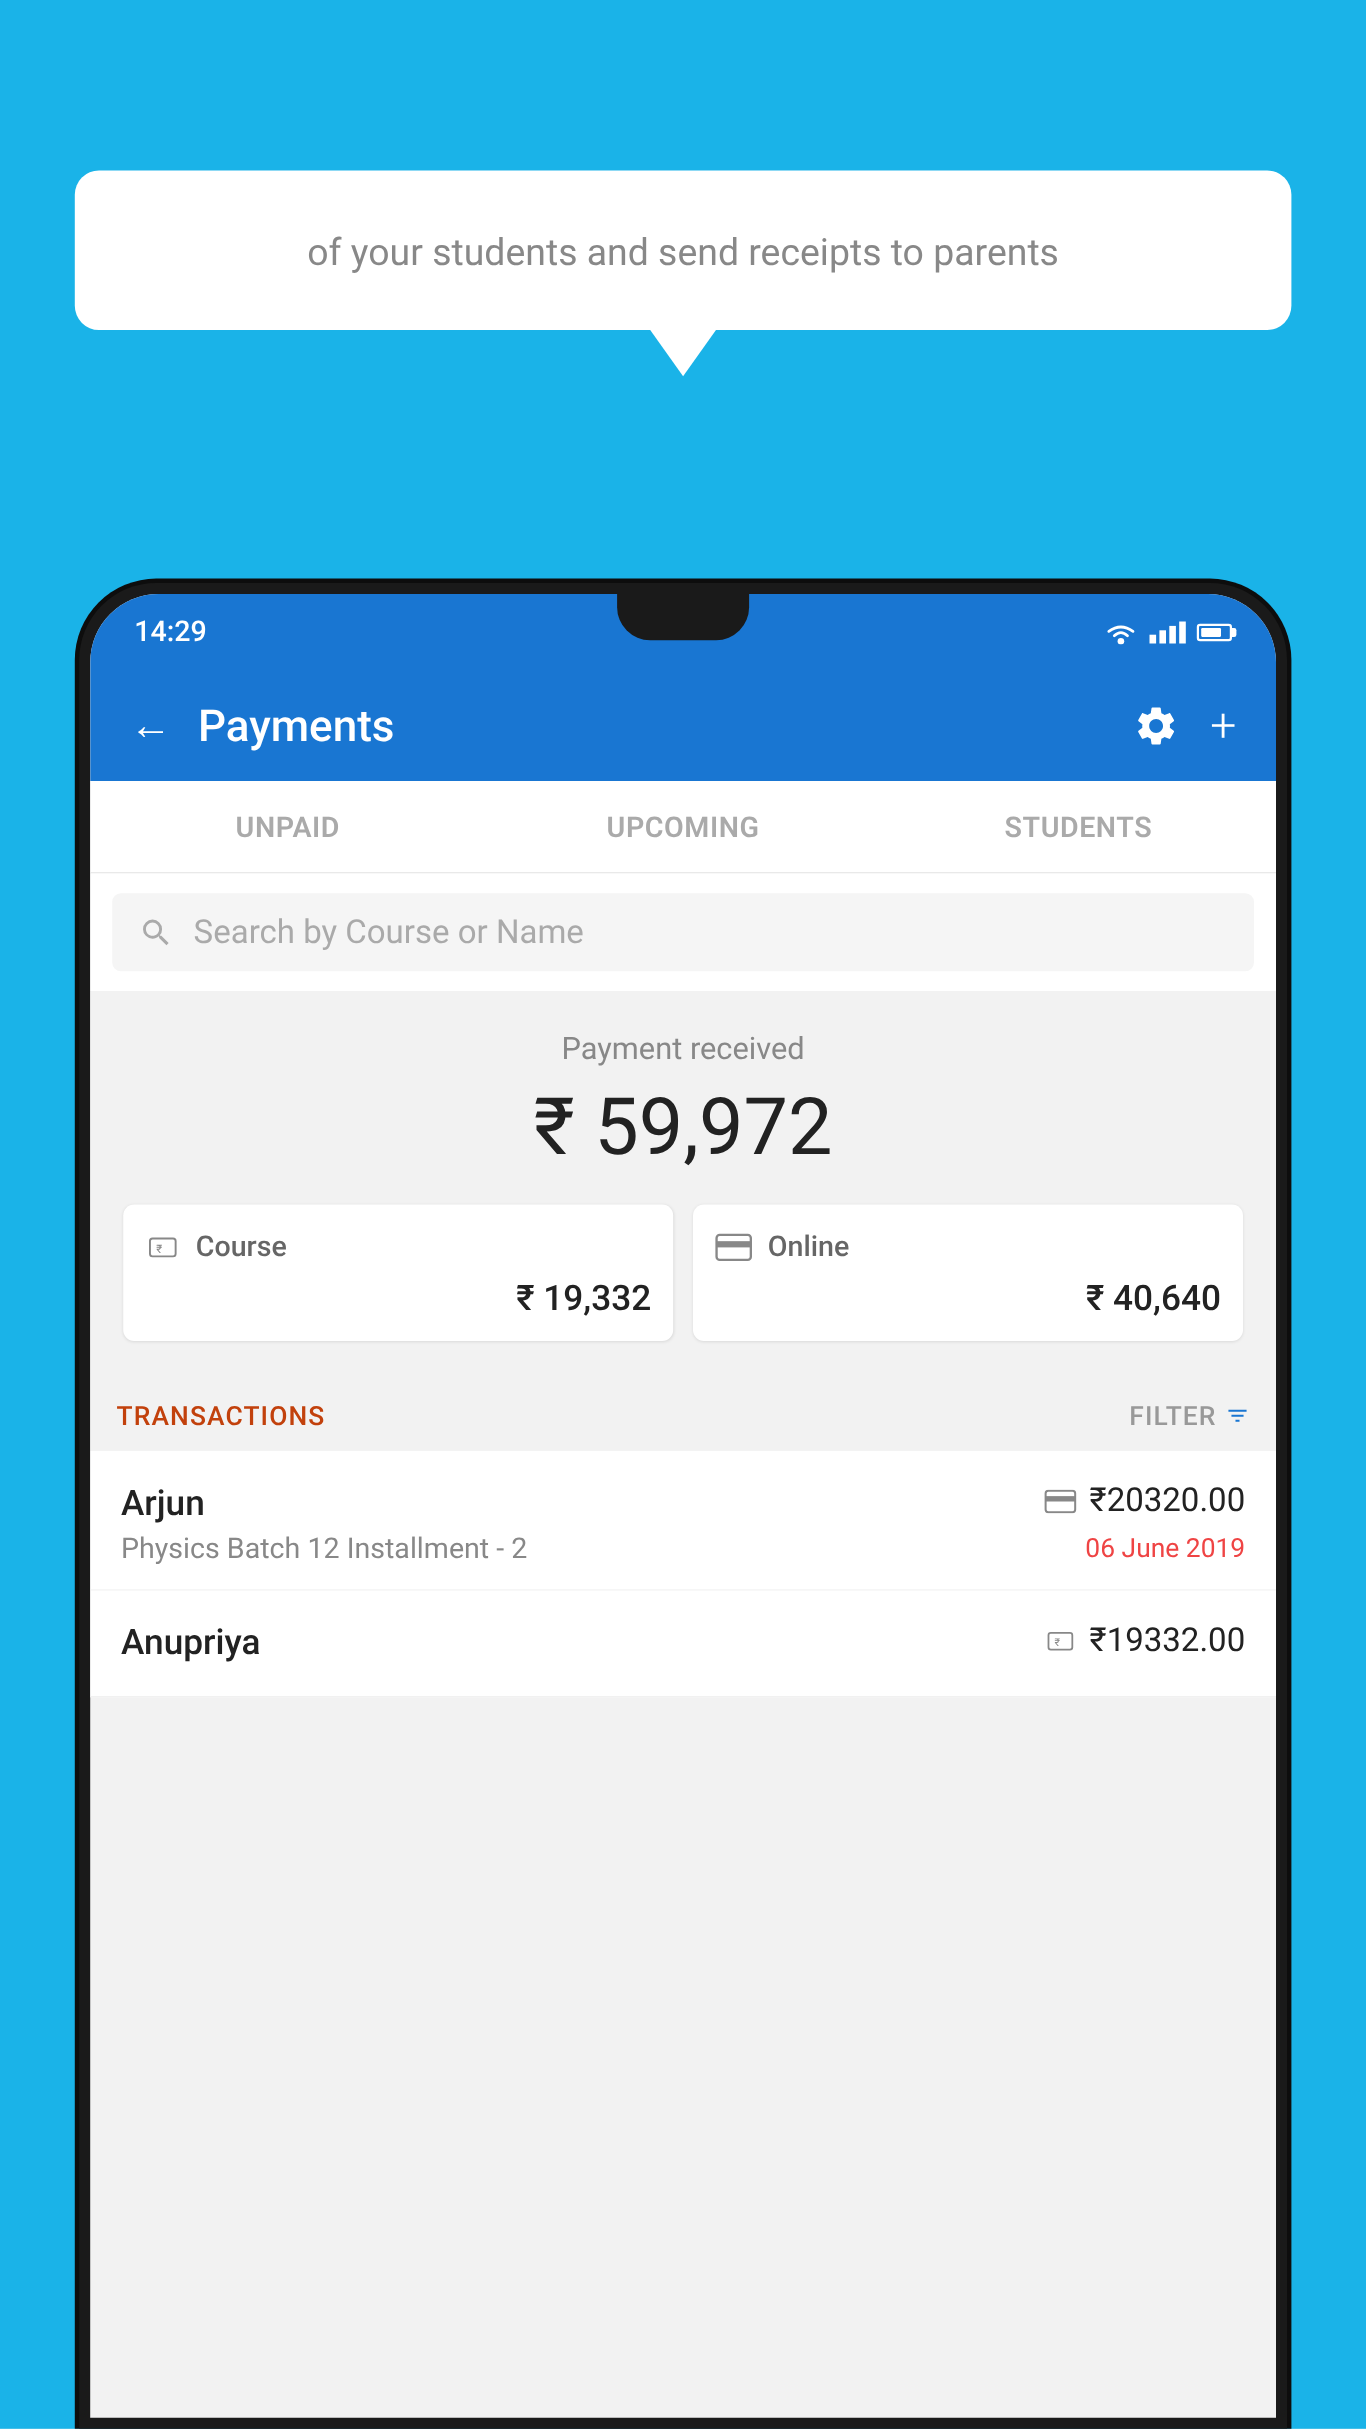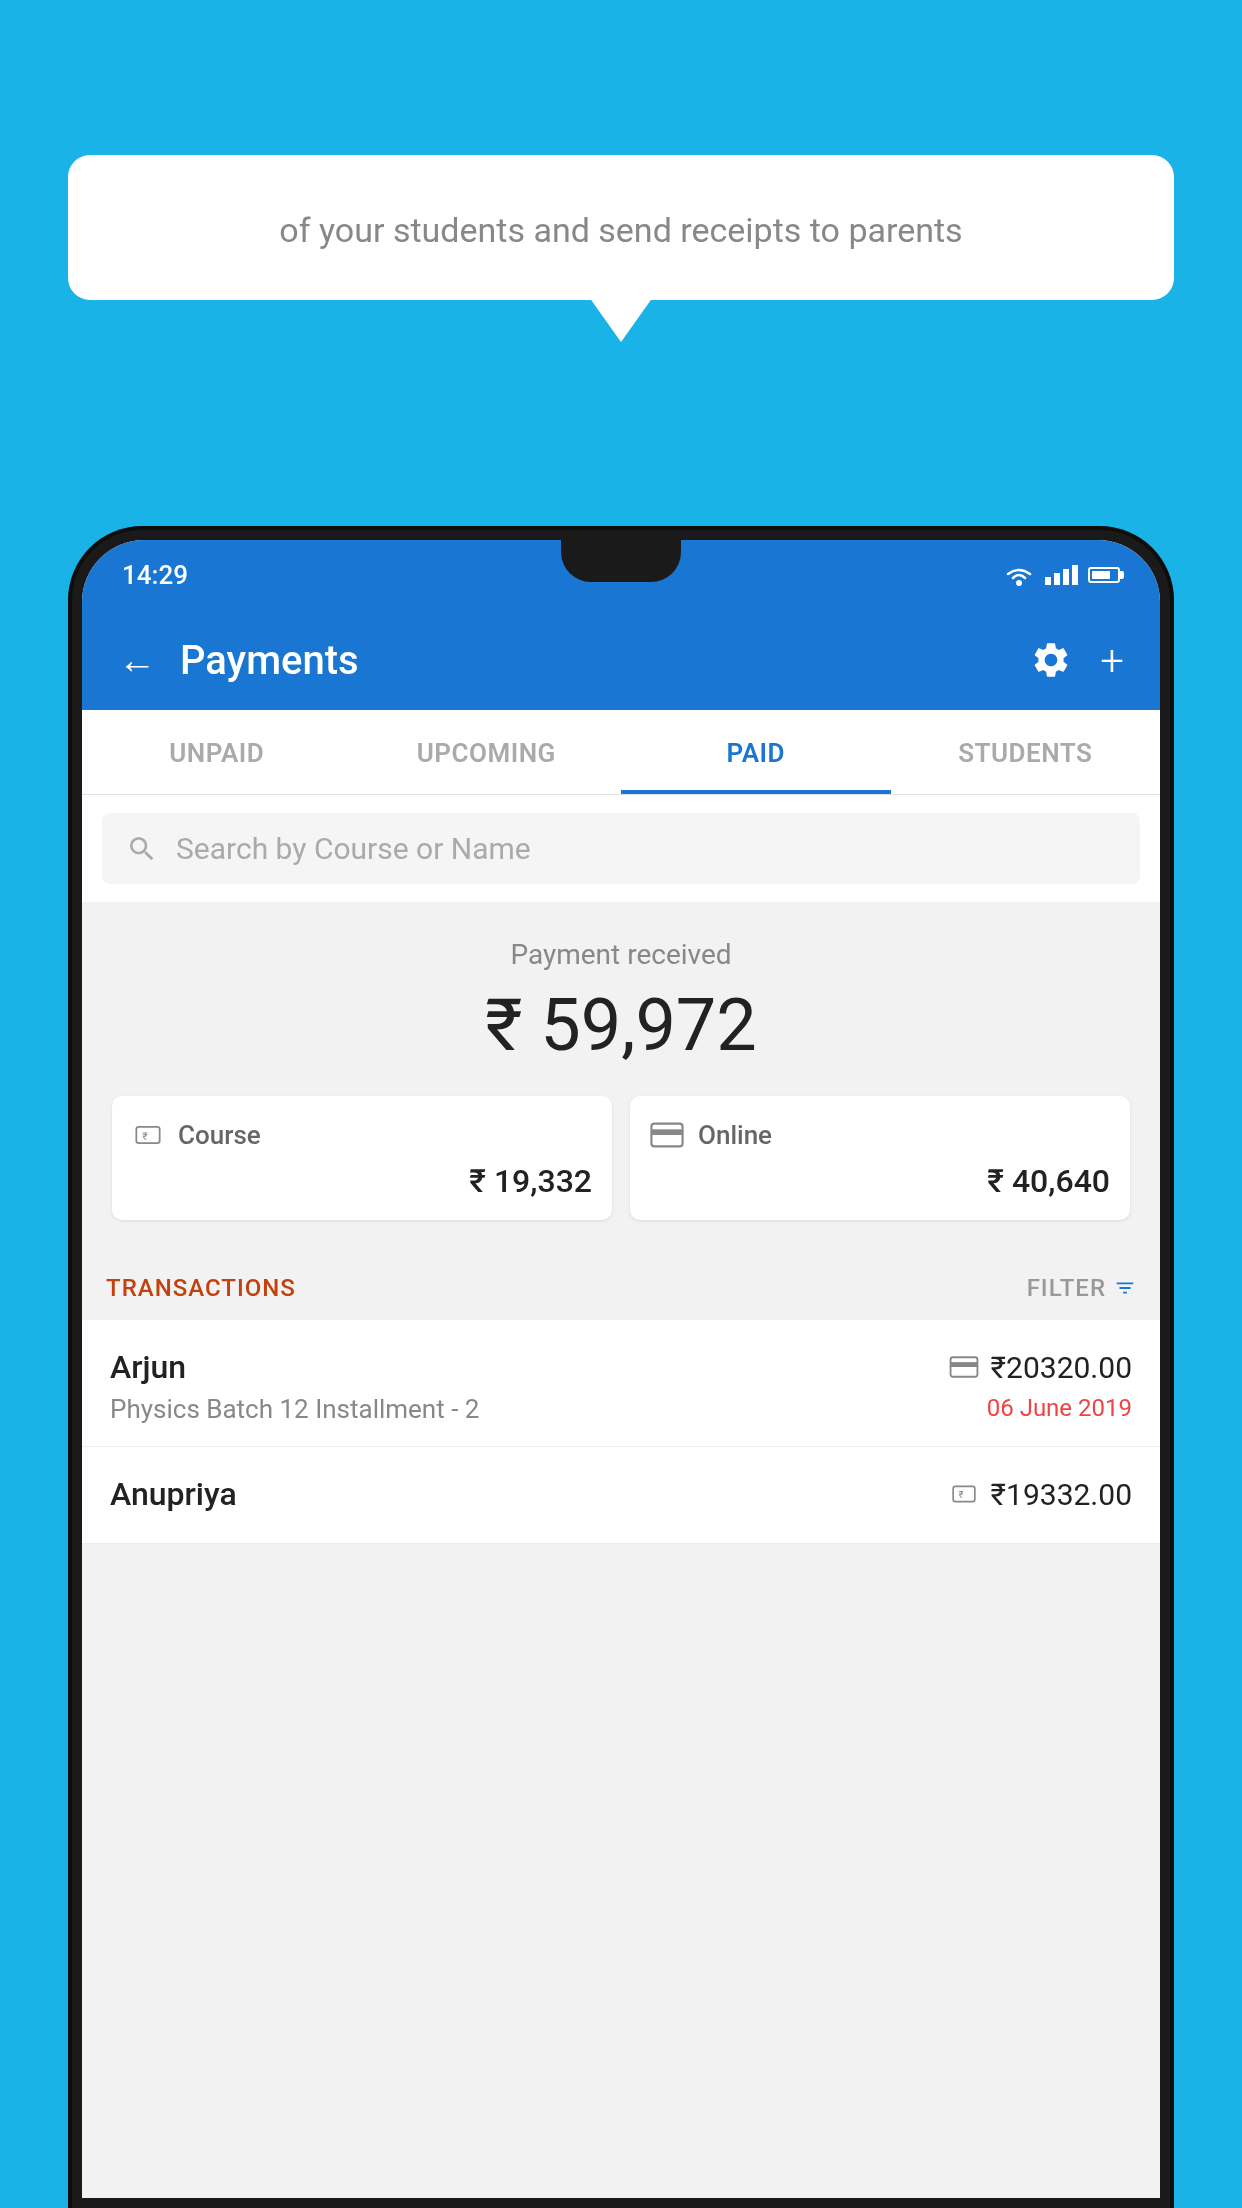--- a/index.html
+++ b/index.html
@@ -275,21 +275,21 @@
     
     .transaction-row {
       background: white;
       padding: 28px 28px 22px;
       border-bottom: 1px solid #eeeeee;
     }
 
     .transaction-top {
       display: flex;
       justify-content: space-between;
-      align-items: center;
+      align-items: flex-start;
       margin-bottom: 8px;
     }
 
     .transaction-name {
       font-size: 32px;
       font-weight: 500;
       color: #222222;
     }
 
     .transaction-amount-row {
@@ -417,21 +417,20 @@
         <svg width="42" height="42" viewBox="0 0 24 24" fill="white" style="cursor:pointer;">
           <path d="M19.14 12.94c.04-.3.06-.61.06-.94 0-.32-.02-.64-.07-.94l2.03-1.58c.18-.14.23-.41.12-.61l-1.92-3.32c-.12-.22-.37-.29-.59-.22l-2.39.96c-.5-.38-1.03-.7-1.62-.94l-.36-2.54c-.04-.24-.24-.41-.48-.41h-3.84c-.24 0-.43.17-.47.41l-.36 2.54c-.59.24-1.13.57-1.62.94l-2.39-.96c-.22-.08-.47 0-.59.22L2.74 8.87c-.12.21-.08.47.12.61l2.03 1.58c-.05.3-.09.63-.09.94s.02.64.07.94l-2.03 1.58c-.18.14-.23.41-.12.61l1.92 3.32c.12.22.37.29.59.22l2.39-.96c.5.38 1.03.7 1.62.94l.36 2.54c.05.24.24.41.48.41h3.84c.24 0 .44-.17.47-.41l.36-2.54c.59-.24 1.13-.56 1.62-.94l2.39.96c.22.08.47 0 .59-.22l1.92-3.32c.12-.22.07-.47-.12-.61l-2.01-1.58zM12 15.6c-1.98 0-3.6-1.62-3.6-3.6s1.62-3.6 3.6-3.6 3.6 1.62 3.6 3.6-1.62 3.6-3.6 3.6z"></path>
         </svg>
         <span class="plus-icon">+</span>
       </div>
     </div>
 
     <div class="tabs-bar">
       <div class="tab-item">UNPAID</div>
       <div class="tab-item">UPCOMING</div>
-      <div class="tab-item active">PAID</div>
       <div class="tab-item">STUDENTS</div>
     </div>
 
     <div class="search-container">
       <div class="search-box">
         <svg width="32" height="32" viewBox="0 0 24 24" fill="#aaaaaa">
           <path d="M15.5 14h-.79l-.28-.27A6.471 6.471 0 0 0 16 9.5 6.5 6.5 0 1 0 9.5 16c1.61 0 3.09-.59 4.23-1.57l.27.28v.79l5 4.99L20.49 19l-4.99-5zm-6 0C7.01 14 5 11.99 5 9.5S7.01 5 9.5 5 14 7.01 14 9.5 11.99 14 9.5 14z"></path>
         </svg>
         <span class="search-placeholder">Search by Course or Name</span>
       </div>

